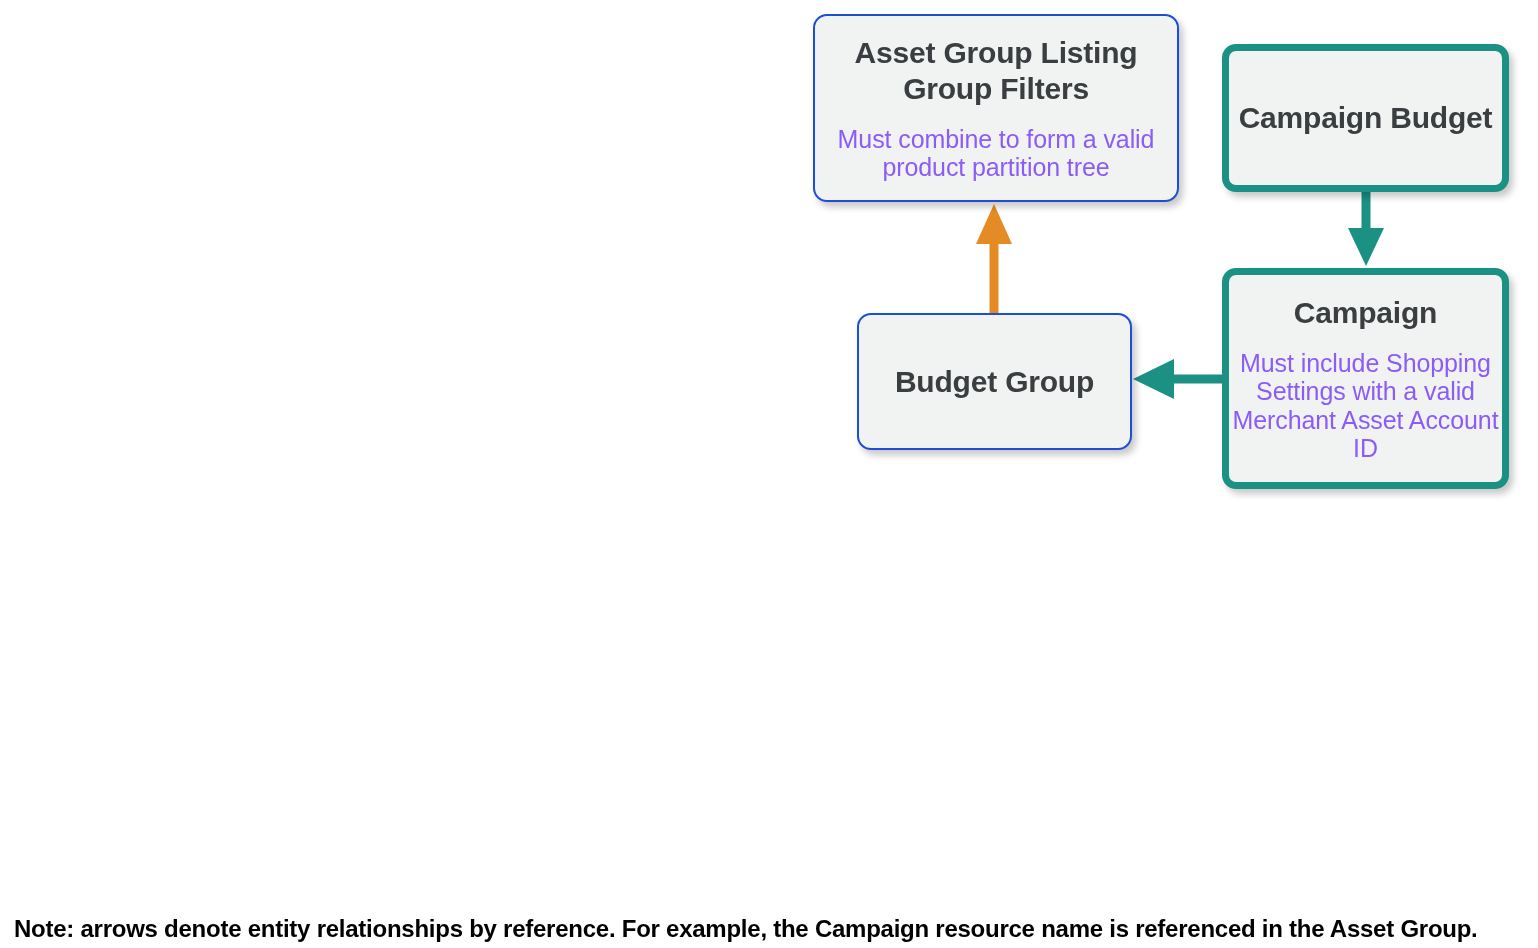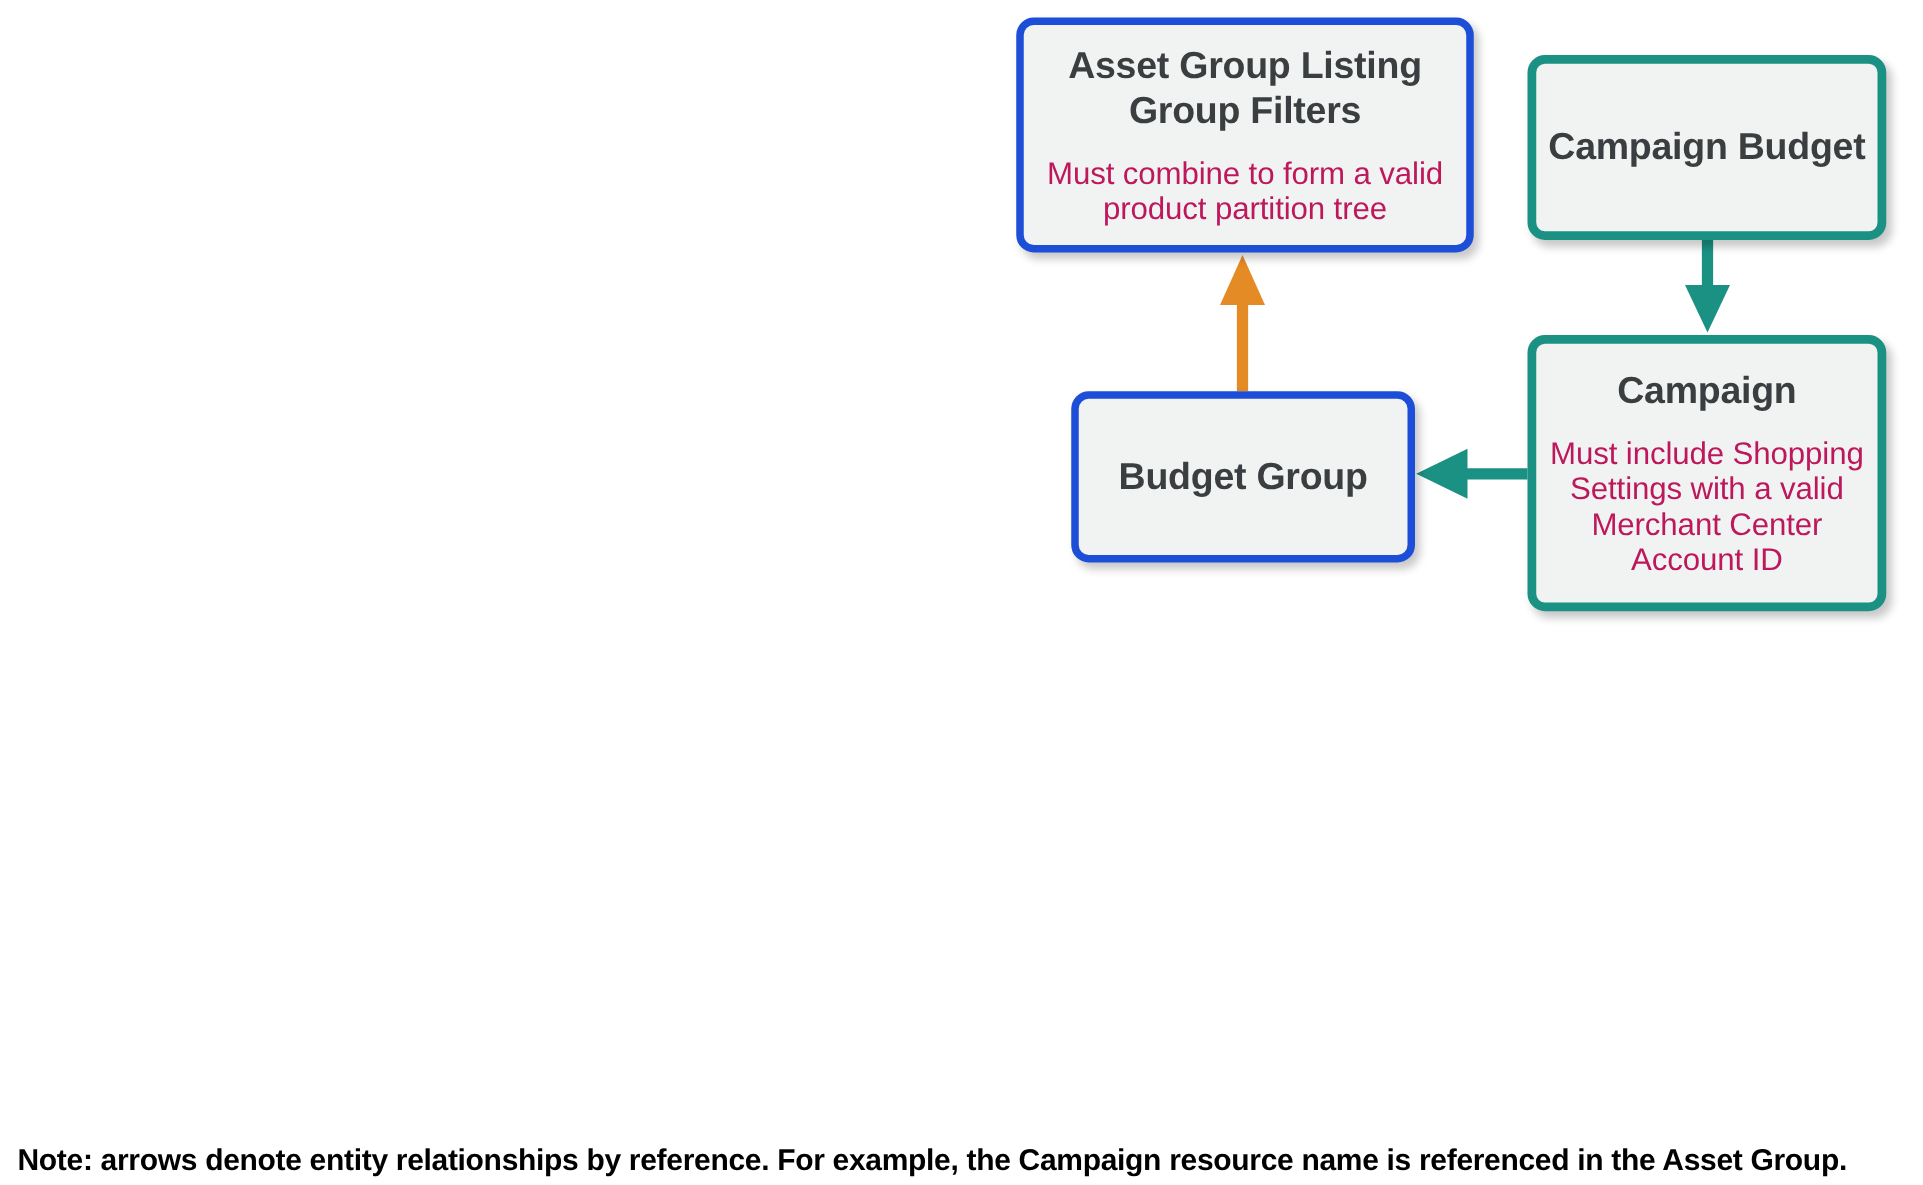--- a/index.html
+++ b/index.html
@@ -30,34 +30,34 @@
     background: #f1f3f2;
     border-radius: 14px;
     display: flex;
     flex-direction: column;
     align-items: center;
     justify-content: center;
     text-align: center;
     box-shadow: 4px 5px 7px rgba(0,0,0,0.22);
     z-index: 3;
   }
-  .node.orange { border: 6px solid #1d4ed8; }
+  .node.orange { border: 2px solid #1d4ed8; }
   .node.teal   { border: 7px solid #1B9184; }
 
   .node-title {
     font-size: 30px;
     font-weight: bold;
     color: #3b3e40;
     line-height: 1.2;
     letter-spacing: -0.2px;
   }
   .node-sub {
     font-size: 25px;
     font-weight: normal;
-    color: #be185d;
+    color: #8b5cf6;
     line-height: 1.13;
     margin-top: 18px;
     letter-spacing: -0.1px;
   }
 
   
   #node-aglgf      { left: 813px;  top: 14px;  width: 366px; height: 188px; }
   #node-asset-group{ left: 857px;  top: 313px; width: 275px; height: 137px; }
   #node-budget     { left: 1222px; top: 44px;  width: 287px; height: 148px; }
   #node-campaign   { left: 1222px; top: 268px; width: 287px; height: 221px; }
@@ -112,18 +112,18 @@
   <div class="node orange" id="node-asset-group">
     <div class="node-title">Budget Group</div>
   </div>
 
   <div class="node teal" id="node-budget">
     <div class="node-title">Campaign Budget</div>
   </div>
 
   <div class="node teal" id="node-campaign">
     <div class="node-title">Campaign</div>
-    <div class="node-sub">Must include Shopping Settings with a valid Merchant Center Account ID</div>
+    <div class="node-sub">Must include Shopping Settings with a valid Merchant Asset Account ID</div>
   </div>
 
   <div id="note">Note: arrows denote entity relationships by reference. For example, the Campaign resource name is referenced in the Asset Group.</div>
 
 </div>
 
 </body></html>

